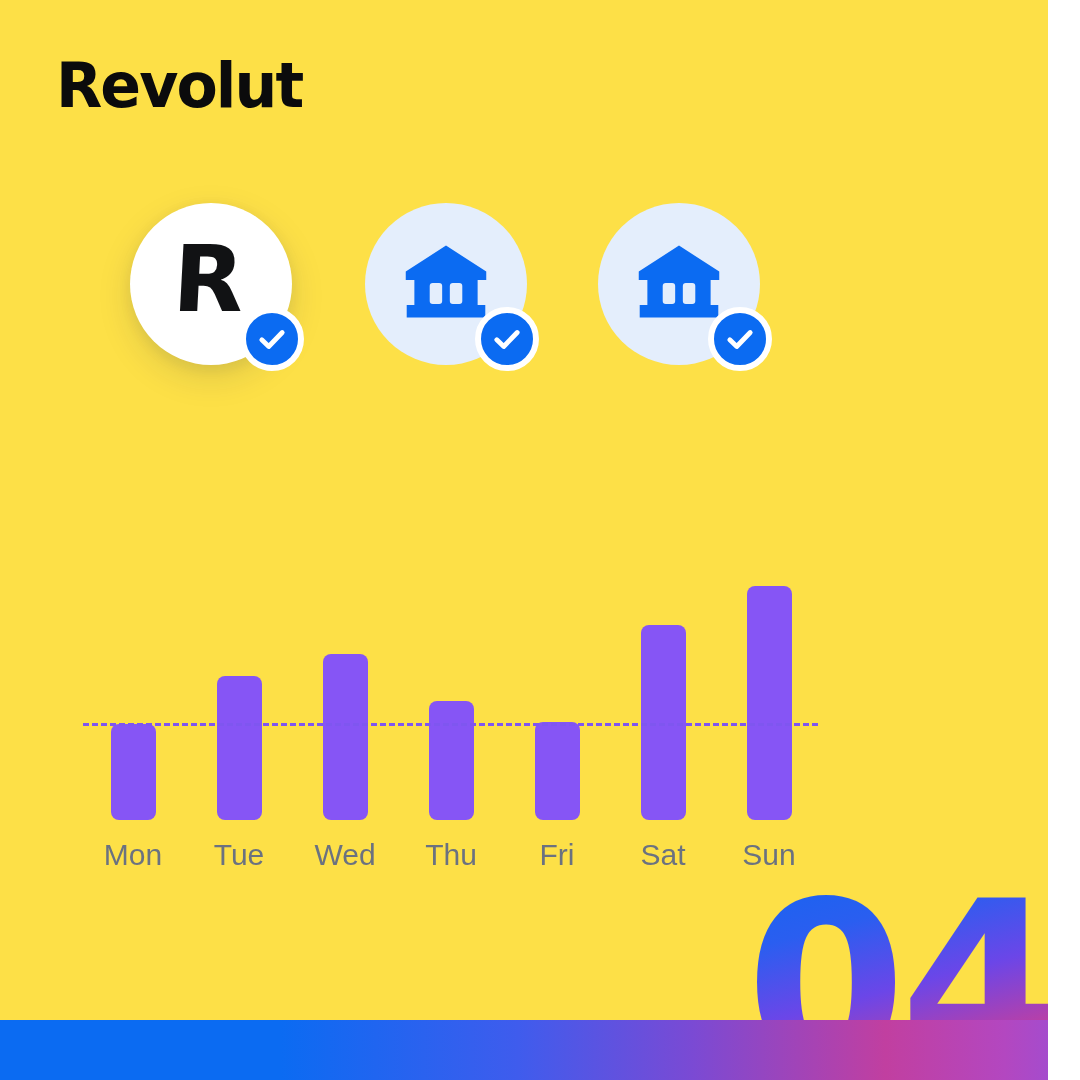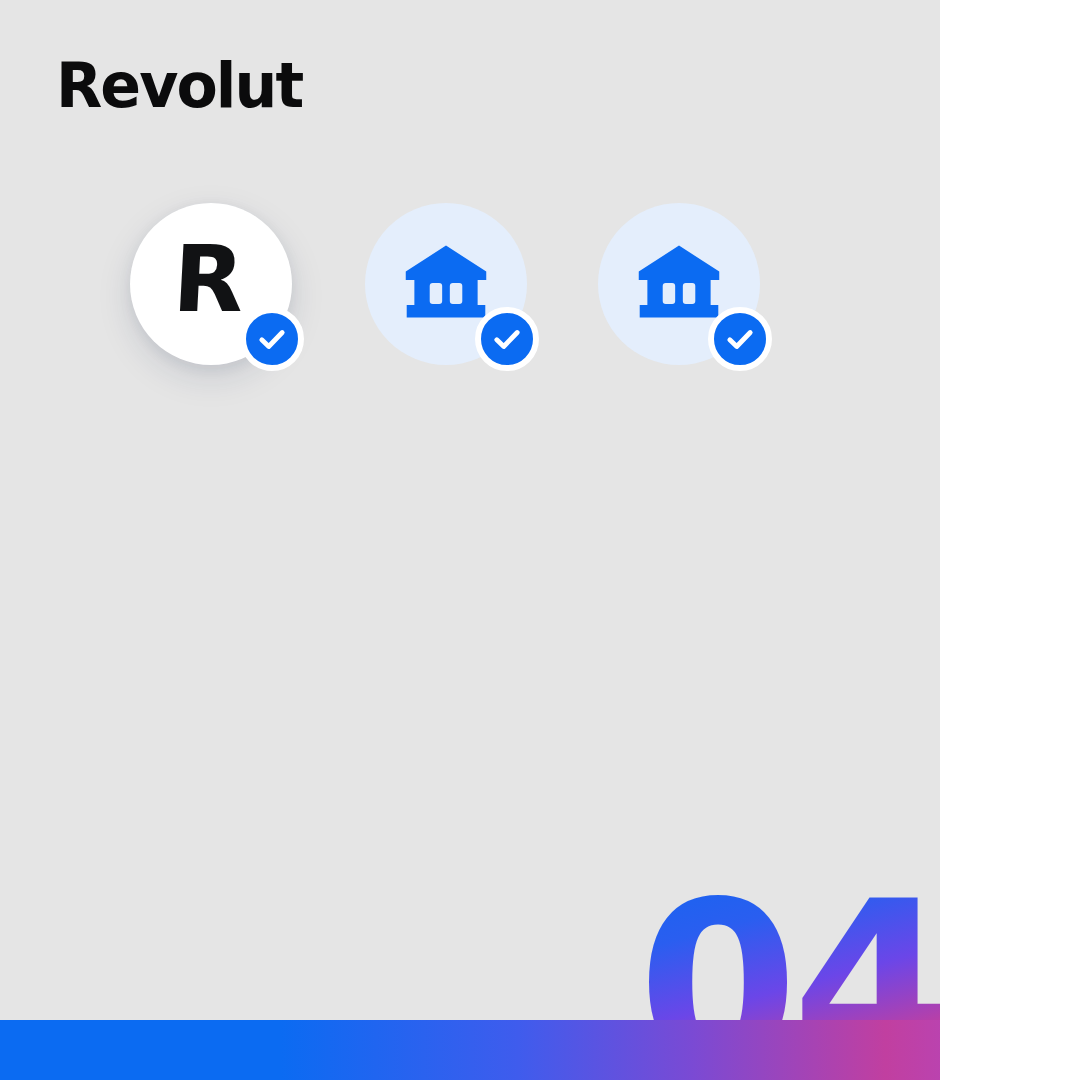--- a/index.html
+++ b/index.html
@@ -6,23 +6,23 @@
     margin: 0;
     padding: 0;
     background: #ffffff;
   }
   body {
     font-family: "Liberation Sans", sans-serif;
   }
 
   #canvas {
     position: relative;
-    width: 940px;
+    width: 1048px;
     height: 1080px;
-    background: #e5e5e5;
+    background: #fde047;
     overflow: hidden;
   }
 
   
   #brand-wordmark {
     position: absolute;
     left: 56px;
     top: 55px;
     font-family: "DejaVu Sans", sans-serif;
     font-size: 62px;
@@ -215,18 +215,39 @@
       </div>
       <div class="badge-check">
         <svg width="34" height="34" viewBox="0 0 24 24" aria-hidden="true">
           <path d="M4.8 12.6 L9.7 17.3 L19.2 7.4" fill="none" stroke="#ffffff" stroke-width="3.4" stroke-linecap="round" stroke-linejoin="round"></path>
         </svg>
       </div>
     </div>
 
   </div>
 
+  <div id="chart">
+    <div id="chart-bars">
+        <div class="bar" style="left: 110.5px; top: 724.375px; height: 95.625px; background: rgb(134, 85, 245);"></div>
+        <div class="bar" style="left: 216.5px; top: 675.5px; height: 144.5px; background: rgb(134, 85, 245);"></div>
+        <div class="bar" style="left: 322.5px; top: 654.25px; height: 165.75px; background: rgb(134, 85, 245);"></div>
+        <div class="bar" style="left: 428.5px; top: 701px; height: 119px; background: rgb(134, 85, 245);"></div>
+        <div class="bar" style="left: 534.5px; top: 722.25px; height: 97.75px; background: rgb(134, 85, 245);"></div>
+        <div class="bar" style="left: 640.5px; top: 624.5px; height: 195.5px; background: rgb(134, 85, 245);"></div>
+        <div class="bar" style="left: 746.5px; top: 586.25px; height: 233.75px; background: rgb(134, 85, 245);"></div>
+      </div>
+    <div id="baseline-dashed" style="top: 723.375px; border-top-color: rgb(127, 86, 240); border-top-style: dashed;"></div>
+    <div id="chart-labels">
+        <div class="bar-label" style="left: 73px; color: rgb(107, 114, 128);">Mon</div>
+        <div class="bar-label" style="left: 179px; color: rgb(107, 114, 128);">Tue</div>
+        <div class="bar-label" style="left: 285px; color: rgb(107, 114, 128);">Wed</div>
+        <div class="bar-label" style="left: 391px; color: rgb(107, 114, 128);">Thu</div>
+        <div class="bar-label" style="left: 497px; color: rgb(107, 114, 128);">Fri</div>
+        <div class="bar-label" style="left: 603px; color: rgb(107, 114, 128);">Sat</div>
+        <div class="bar-label" style="left: 709px; color: rgb(107, 114, 128);">Sun</div>
+      </div>
+  </div>
 
   <div id="slide-number">04</div>
 
   <div id="footer-bar"></div>
 
 </div>
 
 </body></html>

